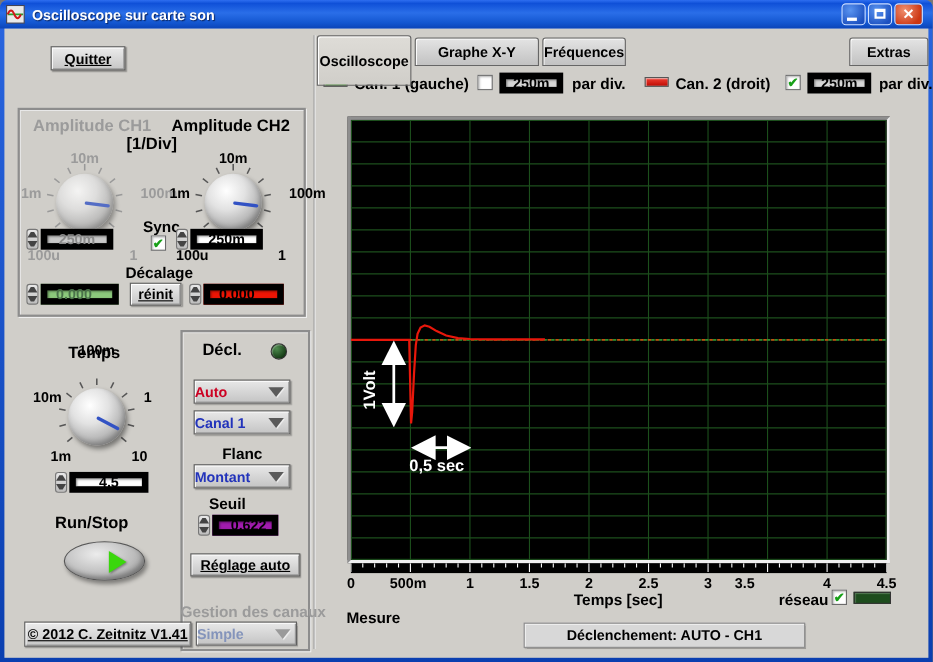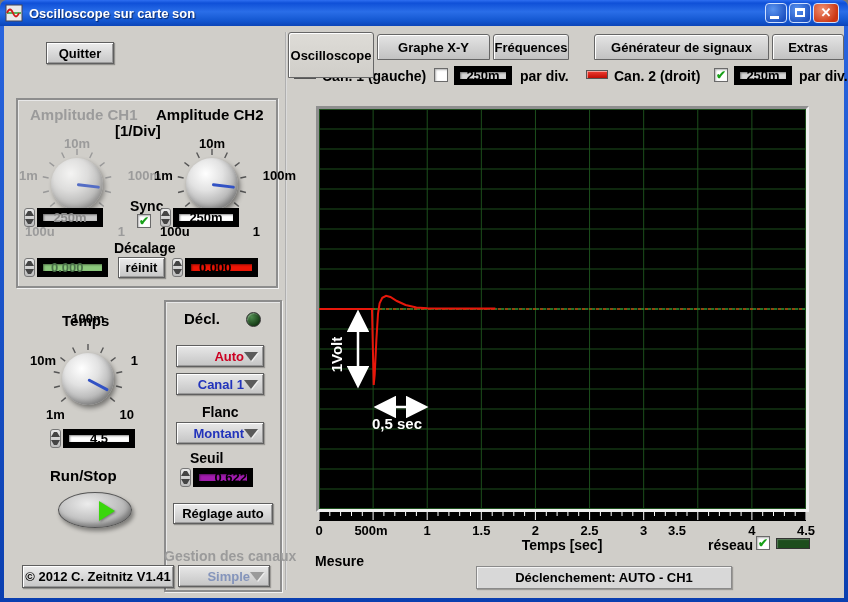--- a/index.html
+++ b/index.html
@@ -11,42 +11,42 @@
     display:flex;align-items:center;border-radius:7px 7px 0 0;}
   .title-text{color:#fff;font-weight:bold;font-size:13px;margin-left:6px;text-shadow:1px 1px 1px rgba(0,0,20,.6);}
   .winbtn{position:absolute;top:3px;width:22px;height:20px;border-radius:4px;border:1px solid #cfe0ff;}
   .btn-min,.btn-max{background:radial-gradient(circle at 35% 30%,#5a94f0,#1c50c0 80%);}
   .btn-close{background:radial-gradient(circle at 35% 30%,#f09070,#cc3612 75%);}
   .client{position:absolute;left:4px;top:26px;width:840px;height:572px;background:#d0cec9;}
   .lbl{font-weight:bold;font-size:14px;color:#000;white-space:nowrap;position:absolute;}
   .lbl-big{font-size:15px;}
   .disabled-text{color:#9b9b9b;}
   .raised{background:linear-gradient(to bottom,#ececec,#c6c6c6);border:1px solid #5f5f5f;
-    box-shadow:inset 1px 1px 0 #fff, inset -1px -1px 0 #999, 1px 1px 1px rgba(0,0,0,.3);}
+    box-shadow:inset 1px 1px 0 #fff, inset -1px -1px 0 #999, 1px 1px 1px rgba(0,0,0,.3);text-decoration:underline;}
   .sunken{border:6px solid #000000;box-shadow:inset 1px 1px 2px rgba(0,0,0,.45);}
   .btn{position:absolute;display:flex;align-items:center;justify-content:center;font-weight:bold;font-size:13px;cursor:default;}
   .groupbox{position:absolute;border:2px solid #8d8d8d;box-shadow:1px 1px 0 #f2f2f2, inset 1px 1px 0 #e8e8e8;}
   .tab{position:absolute;top:8px;height:26px;display:flex;align-items:center;justify-content:center;
     font-weight:bold;font-size:13px;background:linear-gradient(to bottom,#e4e4e4,#c2c2c2);
     border:1px solid #666;border-radius:3px 3px 0 0;box-shadow:inset 1px 1px 0 #fff;}
   .tab.active{top:6px;height:46px;background:linear-gradient(to bottom,#dedcd7,#d0cec9);z-index:3;}
   .cb{position:absolute;width:14px;height:14px;background:#fff;border:1px solid #6a6a6a;
     box-shadow:inset 1px 1px 2px rgba(0,0,0,.3);display:flex;align-items:center;justify-content:center;
     font-size:12px;line-height:12px;color:#18a018;font-weight:bold;}
   .swatch{position:absolute;width:22px;height:9px;border:1px solid #555;box-shadow:inset 1px 1px 0 rgba(255,255,255,.5);}
   .field{position:absolute;display:flex;align-items:center;justify-content:center;font-weight:bold;font-size:13px;}
   .spin{position:absolute;width:11px;display:flex;flex-direction:column;border:1px solid #777;border-radius:3px;
     background:linear-gradient(to bottom,#e8e8e8,#bdbdbd);}
   .spin div{flex:1;display:flex;align-items:center;justify-content:center;}
   .tri-up{width:0;height:0;border-left:3px solid transparent;border-right:3px solid transparent;border-bottom:5px solid #444;}
   .tri-dn{width:0;height:0;border-left:3px solid transparent;border-right:3px solid transparent;border-top:5px solid #444;}
   .dd{position:absolute;display:flex;align-items:center;font-weight:bold;font-size:13px;
     background:linear-gradient(to bottom,#e8e8e8,#c4c4c4);border:1px solid #5f5f5f;
     box-shadow:inset 1px 1px 0 #fff, inset -1px -1px 0 #999, 1px 1px 1px rgba(0,0,0,.25);}
-  .dd .txt{flex:1;text-align:right;}
+  .dd .txt{flex:1;text-align:left;}
   .dd-arrow{width:0;height:0;border-left:7px solid transparent;border-right:7px solid transparent;
     border-top:9px solid #5a5a5a;margin-right:5px;filter:drop-shadow(1px 1px 0 #eee);}
   .knobwrap{position:absolute;width:104px;height:104px;}
   .knob{position:absolute;left:26px;top:26px;width:52px;height:52px;border-radius:50%;
     background:radial-gradient(circle at 38% 30%,#ffffff,#e2e2e2 35%,#bcbcbc 60%,#8f8f8f 85%,#787878);
     box-shadow:2px 3px 5px rgba(0,0,0,.45), inset -2px -3px 5px rgba(0,0,0,.2);}
   .knob .pointer{position:absolute;left:50%;top:50%;width:23px;height:3px;margin-top:-1.5px;background:#3252c4;
     transform-origin:0 50%;transform:rotate(var(--a,0deg));border-radius:2px;}
   .knob.dim{opacity:.78;}
   .kticks{position:absolute;left:0;top:0;}
@@ -273,21 +273,21 @@
       </div>
       <span class="lbl" style="left:24px;top:148px">Seuil</span>
       <div class="spin" style="left:14px;top:166px;height:19px">
         <div>
             <div class="tri-up"></div>
           </div>
         <div>
             <div class="tri-dn"></div>
           </div>
       </div>
-      <div class="field sunken" style="left:27px;top:166px;width:60px;height:19px;background:#a21caf;justify-content:flex-end;padding-left:6px">
+      <div class="field sunken" style="left:27px;top:166px;width:60px;height:19px;background:#a21caf;justify-content:center;padding-left:6px">
         <span>0.622</span>
       </div>
       <div class="btn raised" style="left:7px;top:201px;width:100px;height:21px">
         <span>Réglage auto</span>
       </div>
     </div>
 
     <span class="lbl disabled-text" style="left:160px;top:522px">Gestion des canaux</span>
     <div class="dd" style="left:174px;top:539px;width:92px;height:22px">
       <span class="txt" style="color:#8494bb">Simple</span>
@@ -299,23 +299,20 @@
     </div>
 
     <div class="tab active" style="left:284px;width:86px">
         <span>Oscilloscope</span>
       </div>
     <div class="tab" style="left:373px;width:113px">
         <span>Graphe X-Y</span>
       </div>
     <div class="tab" style="left:489px;width:76px">
         <span>Fréquences</span>
-      </div>
-    <div class="tab" style="left:590px;width:175px">
-        <span>Générateur de signaux</span>
       </div>
     <div class="tab" style="left:768px;width:72px">
         <span>Extras</span>
       </div>
 
     <div class="swatch" style="left:290px;top:44px;background:linear-gradient(to bottom,#7ae858,#38b018)"></div>
     <span class="lbl" style="left:318px;top:42px">Can. 1 (gauche)</span>
     <div class="cb" style="left:430px;top:42px">
         <span></span>
       </div>

